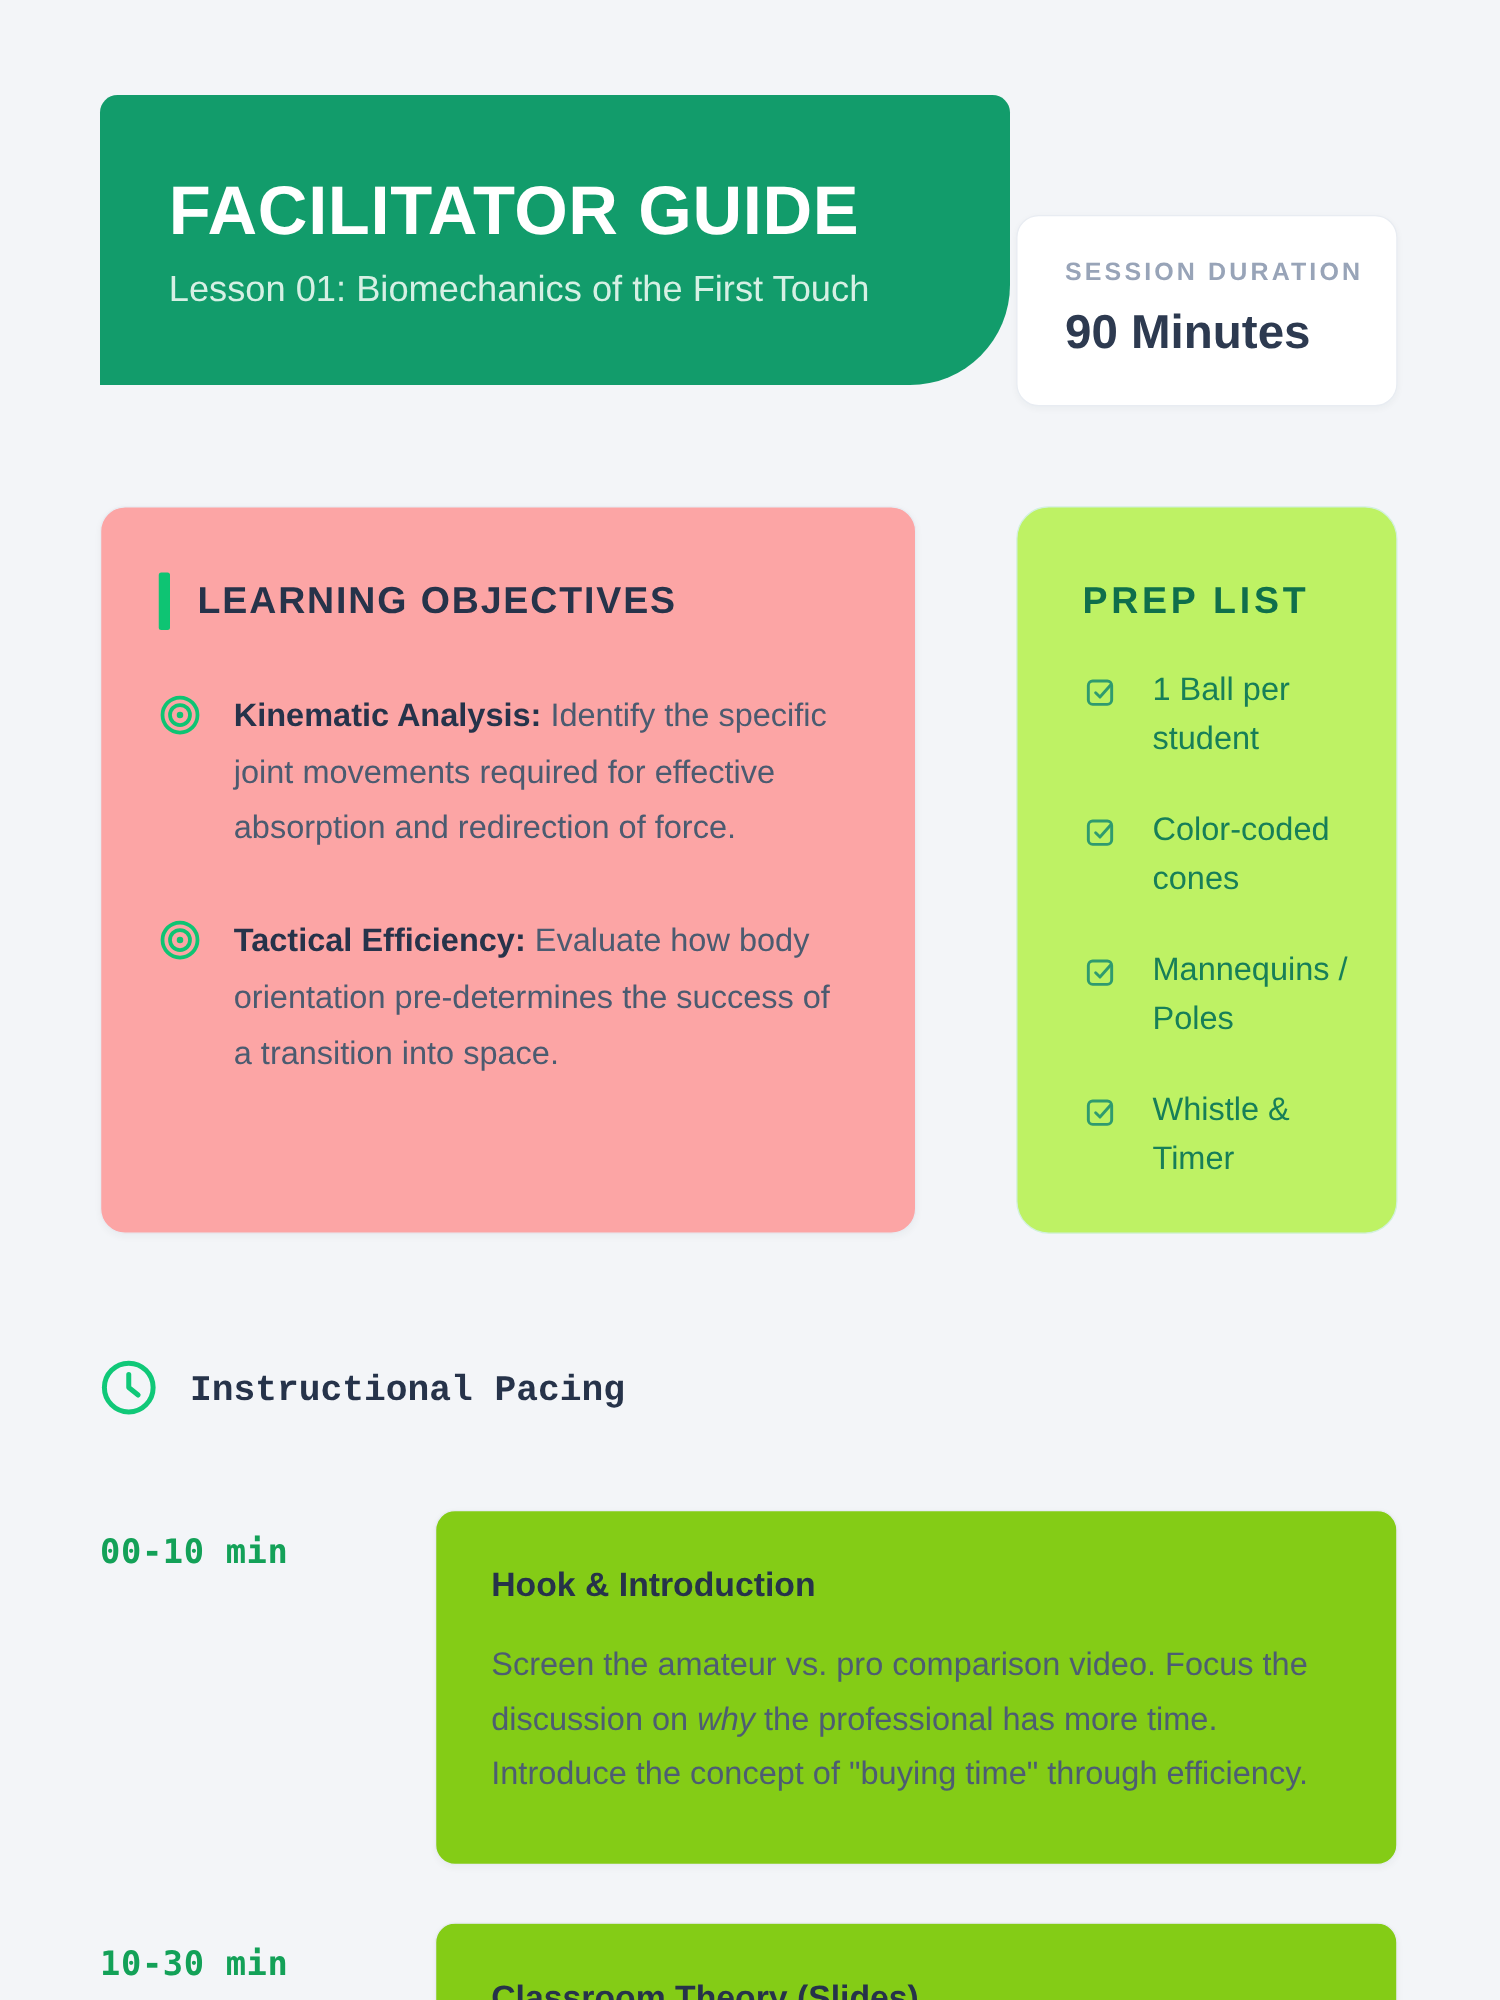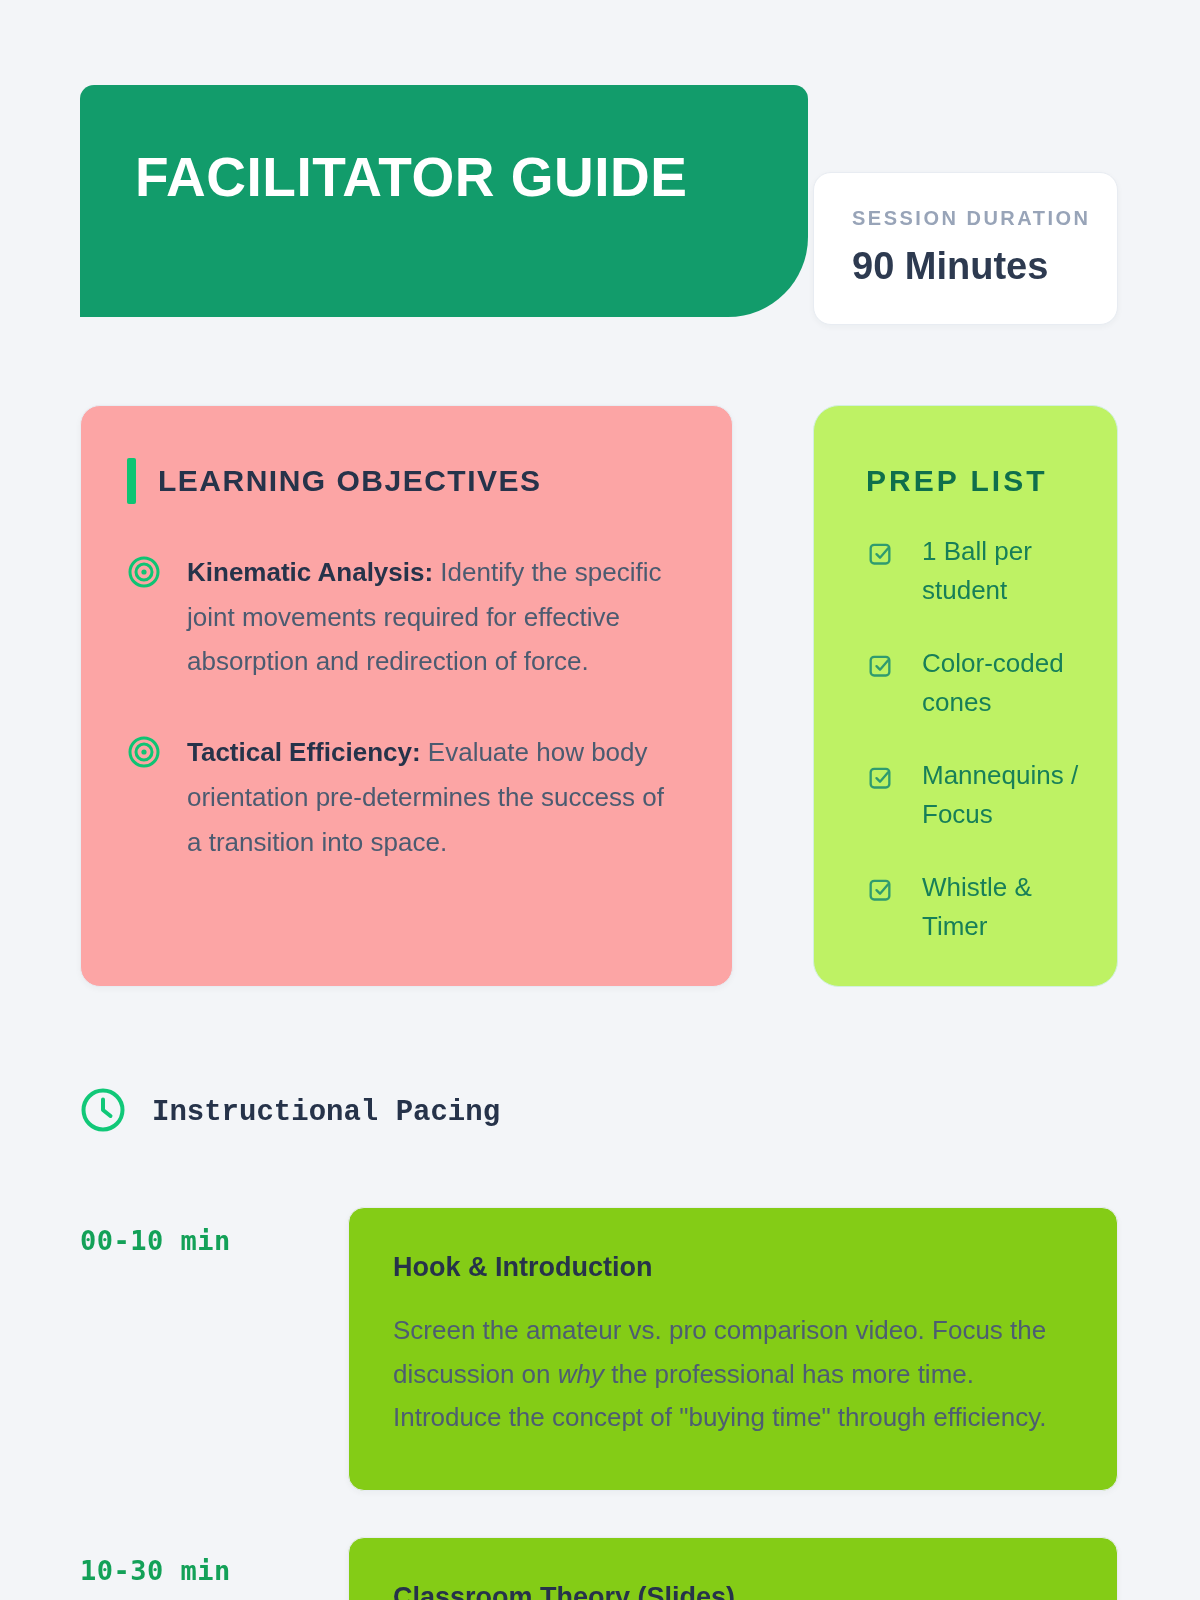--- a/index.html
+++ b/index.html
@@ -6,21 +6,21 @@
   body {
     width: 1200px; height: 1600px;
     background: #f3f5f8;
     font-family: "Liberation Sans", sans-serif;
     overflow: hidden;
     color: #26334a;
   }
   .page { padding: 76px 82px 0 80px; box-sizing: border-box; }
 
   
-  .header-row { display: flex; align-items: center; }
+  .header-row { display: flex; align-items: flex-start; }
   .banner {
     width: 728px; height: 232px; box-sizing: border-box;
     background: #129c6b;
     border-radius: 14px 14px 80px 0;
     padding: 60px 40px 0 55px;
     flex: none;
   }
   .banner h1 {
     margin: 0;
     font-size: 55px; font-weight: 800; letter-spacing: 0.5px;
@@ -134,20 +134,21 @@
   .pacing-card.clipped { min-height: 170px; }
 </style>
 </head>
 <body>
 
 <div class="page">
 
   <div class="header-row">
     <div class="banner">
       <h1>FACILITATOR GUIDE</h1>
+      <p>Lesson 01: Biomechanics of the First Touch</p>
     </div>
     <div class="session-card">
       <div class="session-label">SESSION DURATION</div>
       <div class="session-value">90 Minutes</div>
     </div>
   </div>
 
   <div class="two-col">
 
     <div class="objectives-card">
@@ -206,21 +207,21 @@
         <span class="label">Color-coded cones</span>
       </div>
 
       <div class="prep-item">
         <span class="icon">
           <svg width="28" height="28" viewBox="0 0 24 24" fill="none" stroke="#2f9b6f" stroke-width="2" stroke-linecap="round" stroke-linejoin="round">
             <rect x="4" y="5" width="16" height="16" rx="3"></rect>
             <path d="M9 13l3 3 7-8"></path>
           </svg>
         </span>
-        <span class="label">Mannequins / Focus</span>
+        <span class="label">Mannequins / Poles</span>
       </div>
 
       <div class="prep-item">
         <span class="icon">
           <svg width="28" height="28" viewBox="0 0 24 24" fill="none" stroke="#2f9b6f" stroke-width="2" stroke-linecap="round" stroke-linejoin="round">
             <rect x="4" y="5" width="16" height="16" rx="3"></rect>
             <path d="M9 13l3 3 7-8"></path>
           </svg>
         </span>
         <span class="label">Whistle &amp; Timer</span>

